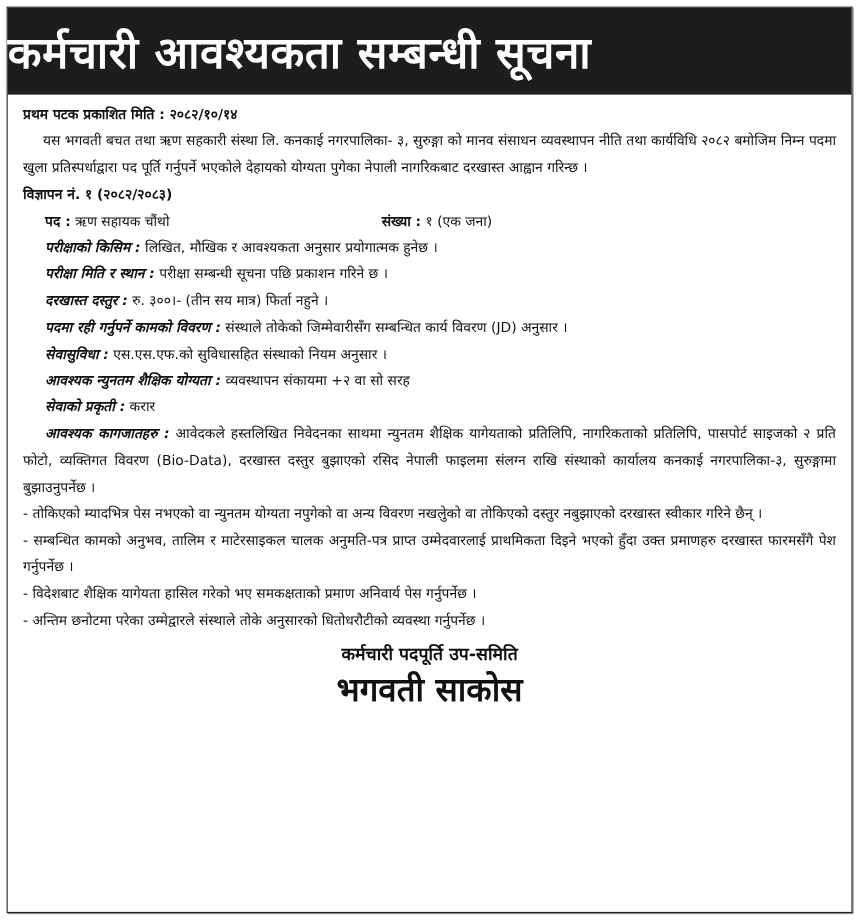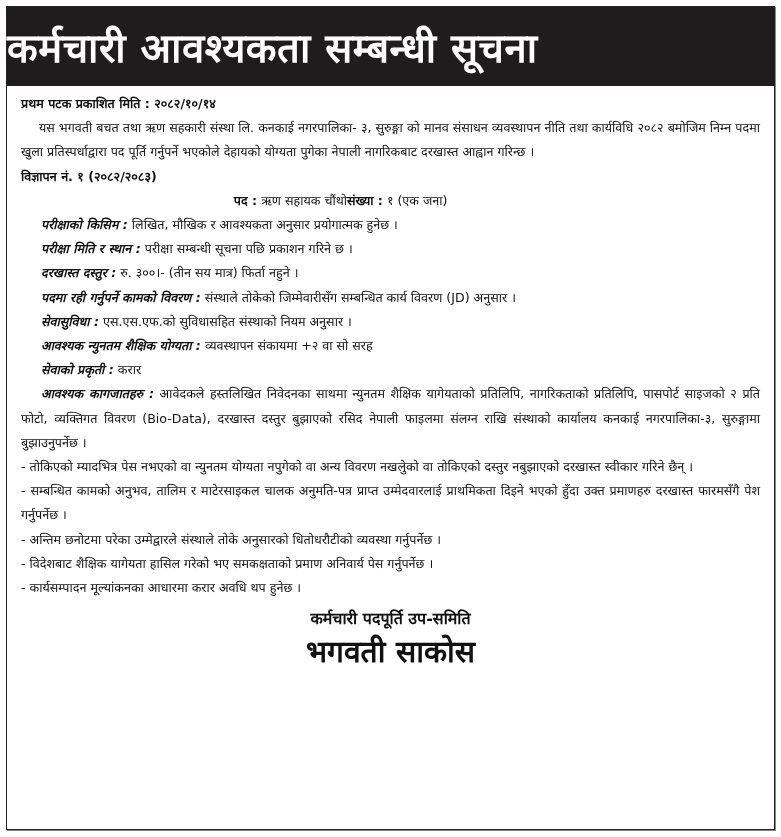--- a/index.html
+++ b/index.html
@@ -11,21 +11,21 @@
               align-items: center; justify-content: flex-start; }
     .banner h1 { margin: 0; font-size: 40px; font-weight: bold; letter-spacing: 0.5px;
                  font-family: "DejaVu Sans", sans-serif; }
     .content { padding: 6px 14px 0 14px; font-size: 12.6px; line-height: 24.2px; }
     .pubdate { font-weight: bold; padding-right: 4px; }
     .para { text-indent: 18px; text-align: justify; }
     .adv { font-weight: bold; }
     .field { padding-left: 20px; }
     .field b { font-weight: bold; font-style: italic; }
     .row2 { display: flex; padding-left: 20px; }
-    .row2 .left { width: 306px; text-align: right; }
+    .row2 .left { width: 306px; }
     .bullet { padding-left: 0; }
     .footer { text-align: center; margin-top: 6px; font-weight: bold; }
     .footer .committee { font-size: 16px; line-height: 26px; }
     .footer .org { font-size: 30px; line-height: 40px; }
     .footer .addr { font-size: 17px; line-height: 30px; }
   </style>
 </head>
 <body>
 
 <div class="notice">
@@ -82,22 +82,21 @@
       <b>सेवाको प्रकृती :</b>
       <span>करार</span>
     </div>
     <div class="field" style="padding-left:0; text-indent:20px; text-align:justify;">
       <b>आवश्यक कागजातहरु :</b>
       <span>आवेदकले हस्तलिखित निवेदनका साथमा न्युनतम शैक्षिक यागेयताको प्रतिलिपि, नागरिकताको प्रतिलिपि, पासपोर्ट साइजको २ प्रति फोटो, व्यक्तिगत विवरण (Bio-Data), दरखास्त दस्तुर बुझाएको रसिद नेपाली फाइलमा संलग्न राखि संस्थाको कार्यालय कनकाई नगरपालिका-३, सुरुङ्गामा बुझाउनुपर्नेछ ।</span>
     </div>
 
     <div class="bullet" style="text-align:justify;">- तोकिएको म्यादभित्र पेस नभएको वा न्युनतम योग्यता नपुगेको वा अन्य विवरण नखलेुको वा तोकिएको दस्तुर नबुझाएको दरखास्त स्वीकार गरिने छैन् ।</div>
     <div class="bullet" style="text-align:justify;">- सम्बन्धित कामको अनुभव, तालिम र माटेरसाइकल चालक अनुमति-पत्र प्राप्त उम्मेदवारलाई प्राथमिकता दिइने भएको हुँदा उक्त प्रमाणहरु दरखास्त फारमसँगै पेश गर्नुपर्नेछ ।</div>
+    <div class="bullet">- विदेशबाट शैक्षिक यागेयता हासिल गरेको भए समकक्षताको प्रमाण अनिवार्य पेस गर्नुपर्नेछ ।</div>
     <div class="bullet">- अन्तिम छनोटमा परेका उम्मेद्वारले संस्थाले तोके अनुसारको धितोधरौटीको व्यवस्था गर्नुपर्नेछ ।</div>
-    <div class="bullet">- विदेशबाट शैक्षिक यागेयता हासिल गरेको भए समकक्षताको प्रमाण अनिवार्य पेस गर्नुपर्नेछ ।</div>
-    <div class="bullet">- कार्यसम्पादन मूल्यांकनका आधारमा करार अवधि थप हुनेछ ।</div>
 
     <div class="footer">
       <div class="committee">कर्मचारी पदपूर्ति उप-समिति</div>
       <div class="org">भगवती साकोस</div>
     </div>
   </div>
 </div>
 
 </body></html>

